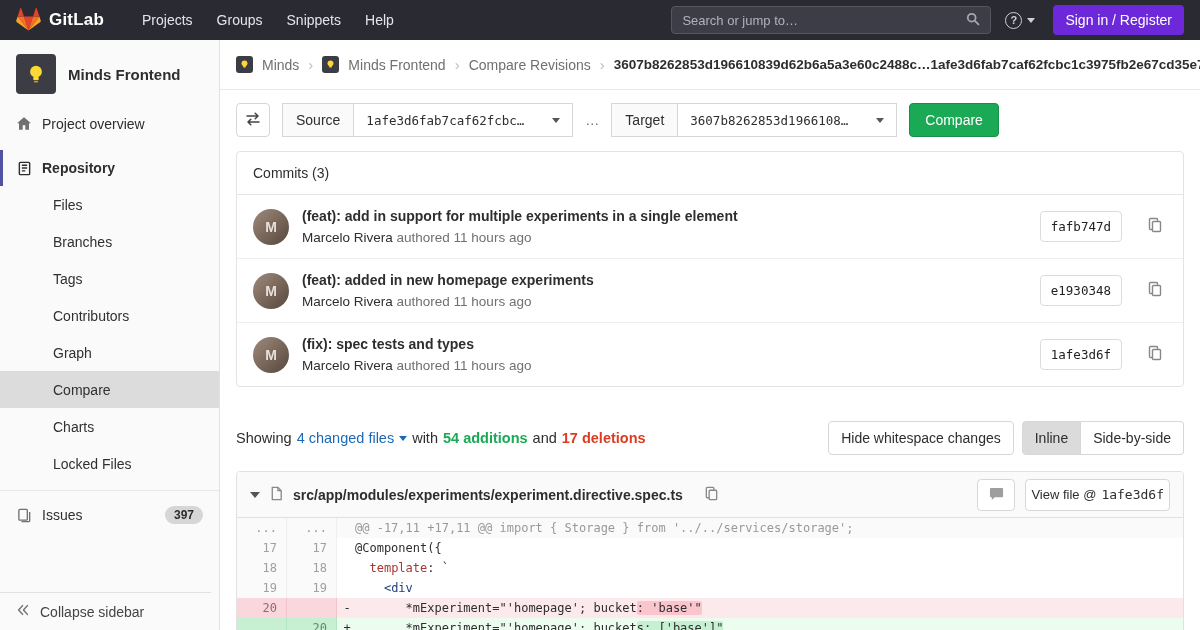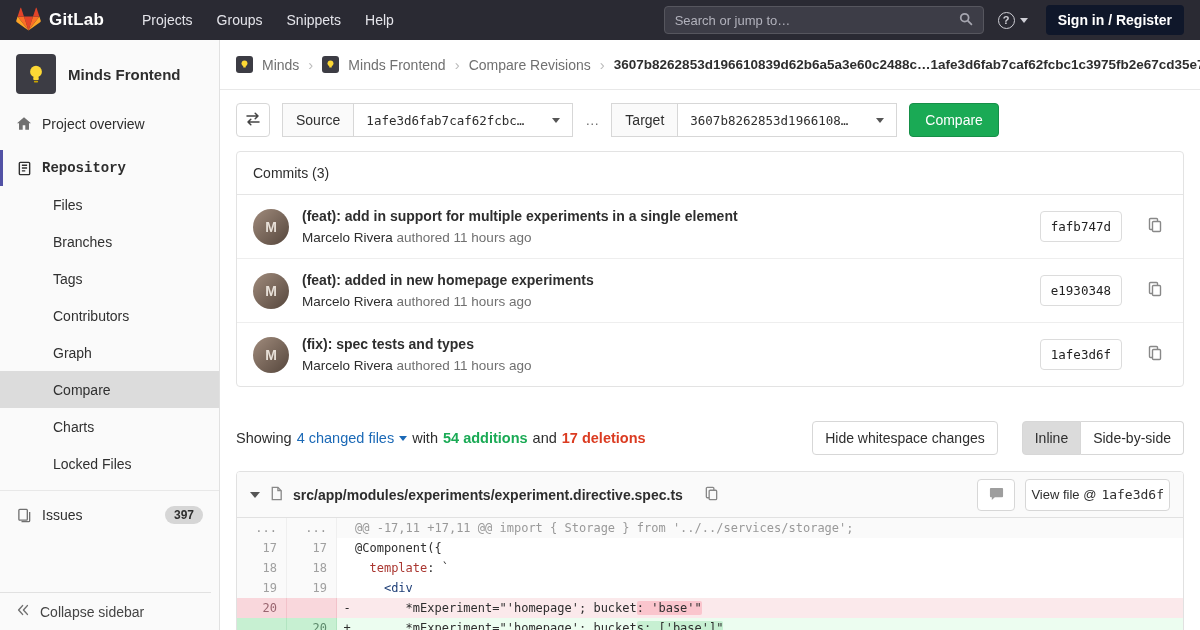--- a/index.html
+++ b/index.html
@@ -13,30 +13,30 @@
   .brand-name { color:#fff; font-weight:bold; font-size:17px; letter-spacing:.2px; }
   .nav-links { display:flex; }
   .nav-link { color:#e4e4ea; padding:6px 12px; font-size:14px; cursor:pointer; }
   .nav-spacer { flex:1; }
   .search { width:320px; height:28px; background:#3d3d47; border:1px solid #56565e; border-radius:4px; display:flex; align-items:center; padding:0 10px; margin-right:14px; }
   .search input { flex:1; background:transparent; border:none; outline:none; color:#eee; font-size:13px; }
   .search input::placeholder { color:#b2b2bc; }
   .help-group { display:flex; align-items:center; gap:5px; margin-right:18px; color:#cfcfd6; cursor:pointer; }
   .q-circle { width:17px; height:17px; border:1.5px solid #cfcfd6; border-radius:50%; display:flex; align-items:center; justify-content:center; font-size:11px; font-weight:bold; }
   .caret { width:0; height:0; border-left:4px solid transparent; border-right:4px solid transparent; border-top:5px solid currentColor; display:inline-block; }
-  .signin-btn { background:#0f172a; color:#fff; font-weight:bold; font-size:14px; padding:0 12px; height:30px; border-radius:4px; border:none; }
+  .signin-btn { background:#6d28d9; color:#fff; font-weight:normal; font-size:14px; padding:0 12px; height:30px; border-radius:4px; border:none; }
 
   
   .sidebar { position:absolute; top:40px; left:0; bottom:0; width:220px; background:#fafafa; border-right:1px solid #e1e1e1; }
   .ctx-header { display:flex; align-items:center; gap:12px; padding:14px 16px 12px; }
   .avatar-sq { width:40px; height:40px; border-radius:4px; background:#3c3c44; display:flex; align-items:center; justify-content:center; flex:none; }
   .project-name { font-weight:bold; font-size:15px; }
   .nav-item { display:flex; align-items:center; gap:10px; height:36px; padding:0 16px; color:#2e2e2e; cursor:pointer; }
   .nav-item .ic { width:16px; height:16px; flex:none; display:flex; align-items:center; justify-content:center; }
-  .section-head { margin-top:8px;font-family:Liberation Mono, monospace; }
+  .section-head { margin-top:8px; }
   .section-active { border-left:3px solid #5252a5; padding-left:13px; font-weight:bold; }
   .sub-item { height:37px; display:flex; align-items:center; padding-left:53px; font-size:14px; color:#303030; cursor:pointer; }
   .sub-item.active { background:#dcdcdc; }
   .sidebar-divider { height:1px; background:#e8e8e8; margin:8px 0 6px; }
   .count-badge { margin-left:auto; background:#d6d6d6; color:#2e2e2e; border-radius:10px; padding:2px 9px; font-size:12px; font-weight:bold; }
   .collapse-footer { position:absolute; bottom:0; left:0; right:8px; height:38px; border-top:1px solid #e1e1e1; background:#fafafa; display:flex; align-items:center; gap:10px; padding:0 16px; color:#444; cursor:pointer; }
 
   
   .main { margin-left:220px; }
   .breadcrumbs { height:50px; border-bottom:1px solid #e8e8e8; display:flex; align-items:center; padding:0 16px; gap:9px; font-size:14px; color:#707070; white-space:nowrap; overflow:hidden; }
@@ -68,21 +68,21 @@
   .c-author { color:#2e2e2e; cursor:pointer; }
   .sha-box { font-family:"DejaVu Sans Mono", monospace; font-size:12.5px; border:1px solid #dcdcdc; border-radius:4px; padding:7px 10px; background:#fff; color:#222; cursor:pointer; }
   .copy-btn { border:none; background:none; padding:4px; margin-left:8px; display:flex; align-items:center; }
 
   
   .summary-row { display:flex; align-items:center; margin-top:34px; font-size:14.5px; }
   .sum-left { display:flex; align-items:center; gap:5px; flex-wrap:nowrap; }
   .link-blue { color:#1b69b6; cursor:pointer; display:flex; align-items:center; gap:5px; }
   .add-green { color:#1aaa55; font-weight:bold; }
   .del-red { color:#db3b21; font-weight:bold; }
-  .sum-right { margin-left:auto; display:flex; align-items:center; gap:24px; }
+  .sum-right { margin-left:auto; display:flex; align-items:center; gap:8px; }
   .btn { height:34px; border:1px solid #d7d7d7; background:#fff; border-radius:4px; padding:0 12px; font-size:14px; color:#2e2e2e; }
   .btn-group { display:flex; }
   .btn-group .btn { border-radius:0; border-left-width:0; }
   .btn-group .btn:first-child { border-radius:4px 0 0 4px; border-left-width:1px; }
   .btn-group .btn:last-child { border-radius:0 4px 4px 0; }
   .btn.pressed { background:#dbdbdb; }
 
   
   .diff-panel { margin-top:16px; border:1px solid #e1e1e1; border-radius:4px 4px 0 0; overflow:hidden; }
   .diff-head { height:46px; background:#fafafa; border-bottom:1px solid #e1e1e1; display:flex; align-items:center; padding:0 13px; gap:9px; }

